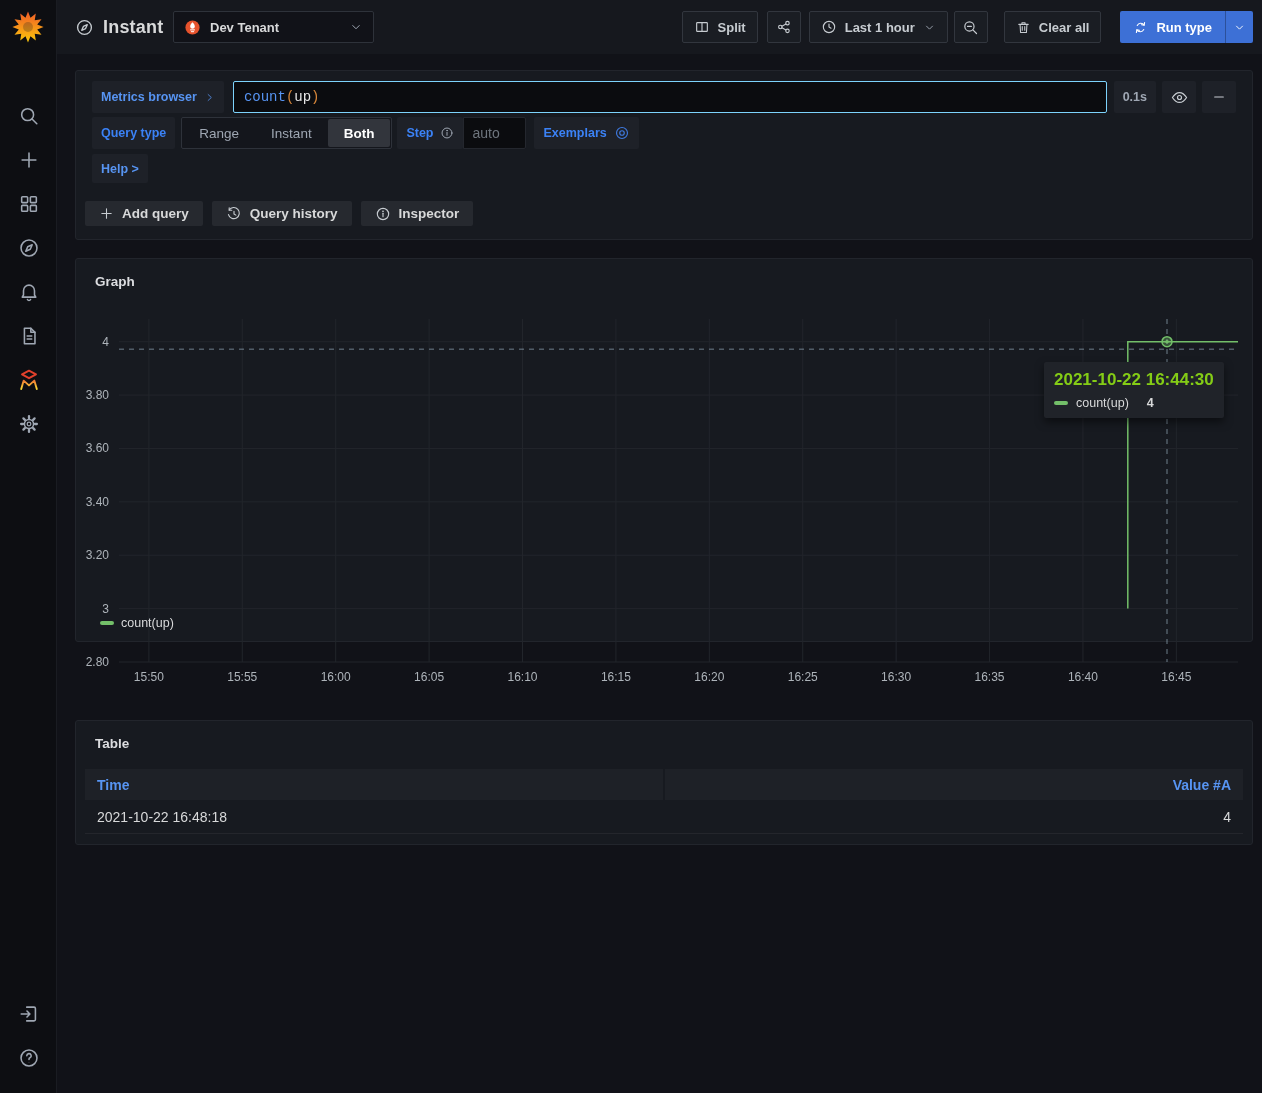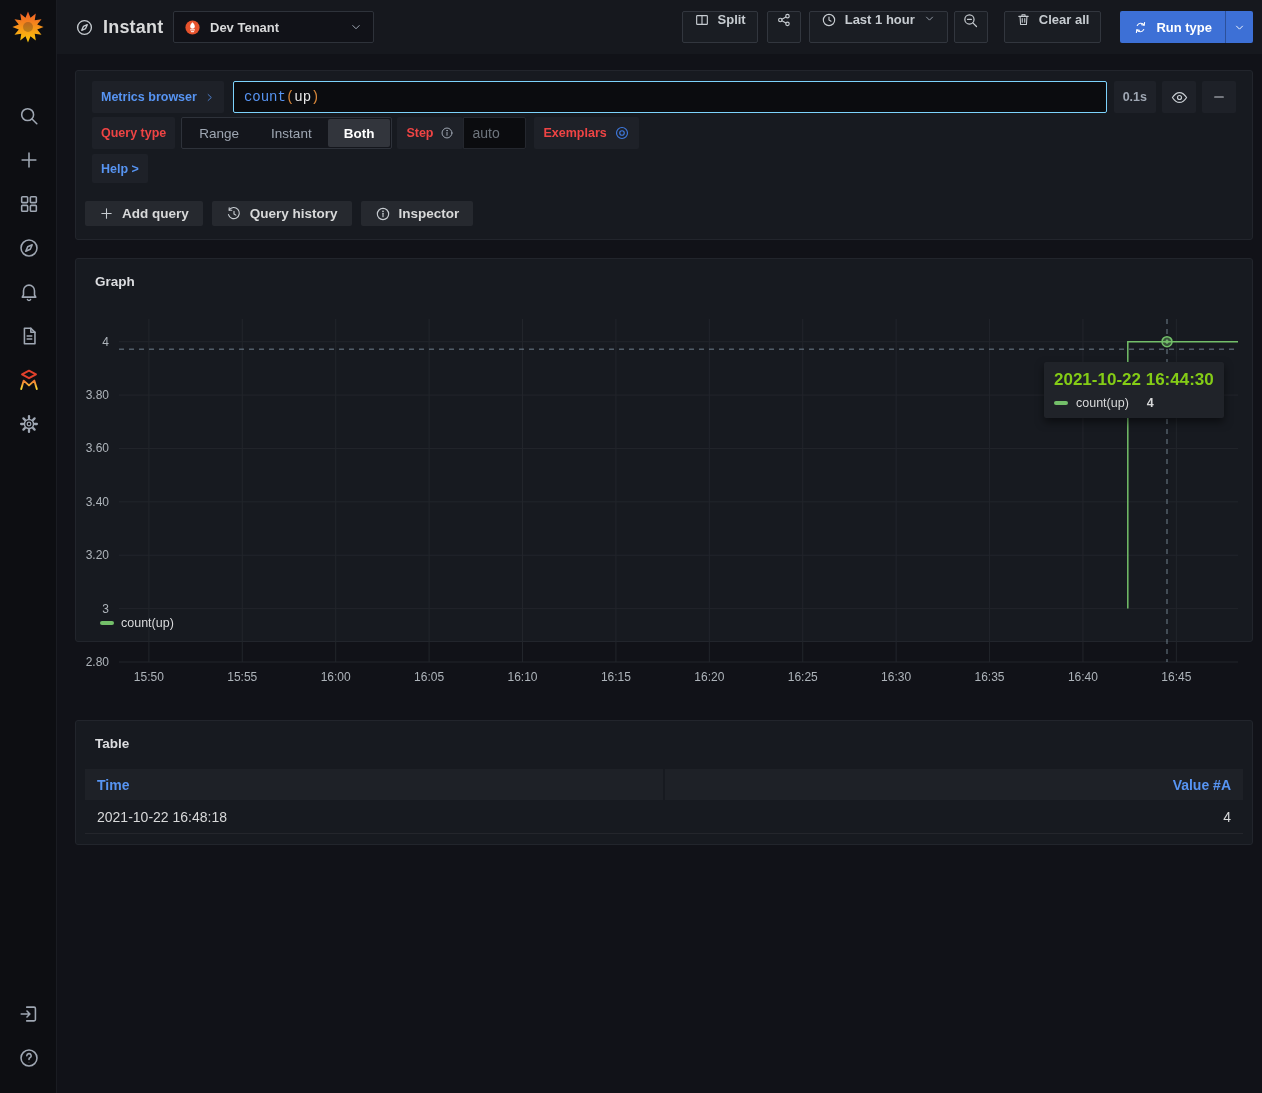--- a/index.html
+++ b/index.html
@@ -9,21 +9,21 @@
   
   .topbar { position:absolute; left:57px; top:0; right:0; height:54px; background:#16181e; }
   .explore-group { position:absolute; left:18px; top:0; height:54px; display:flex; align-items:center; gap:9px; }
   .explore-title { font-size:18px; font-weight:600; color:#d8d9da; letter-spacing:.2px; }
   .ds-picker { position:absolute; left:116px; top:11px; height:32px; width:201px;
                border:1px solid #2e323a; border-radius:2px; background:#111218;
                display:flex; align-items:center; padding:0 10px; gap:9px; cursor:pointer; }
   .ds-label { font-size:13px; font-weight:700; color:#d8d9da; flex:1; }
   .tb-right { position:absolute; right:9px; top:11px; display:flex; align-items:center; }
   .tb-btn { height:32px; background:#1a1d23; border:1px solid #32363e; border-radius:2px;
-            display:flex; align-items:flex-start; gap:8px; padding:0 11px; font-size:13px;
+            display:flex; align-items:center; gap:8px; padding:0 11px; font-size:13px;
             font-weight:600; color:#c7ccd1; cursor:pointer; }
   .tb-icon-btn { width:34px; padding:0; justify-content:center; }
   .run-query { height:32px; background:#3d70d6; border-radius:2px; display:flex; align-items:stretch;
                color:#fff; cursor:pointer; overflow:hidden; }
   .run-main { display:flex; align-items:center; gap:8px; padding:0 13px; font-size:13px; font-weight:700; }
   .run-caret { width:28px; display:flex; align-items:center; justify-content:center;
                border-left:1px solid rgba(0,0,0,.28); }
 
   
   .sidebar { position:absolute; left:0; top:0; width:57px; height:1093px; background:#0d0e12;
@@ -43,21 +43,21 @@
   
   .panel { position:absolute; background:#171a20; border:1px solid #22252c; border-radius:3px; }
   .query-panel { left:75px; top:70px; width:1178px; height:170px; padding:10px 16px; }
   .graph-panel { left:75px; top:258px; width:1178px; height:384px; }
   .table-panel { left:75px; top:720px; width:1178px; height:125px; }
   .panel-title { font-size:13.5px; font-weight:700; color:#dcdde0; }
 
   
   .qrow { display:flex; align-items:center; }
   .chip { height:32px; background:#1e2128; border-radius:2px; display:flex; align-items:center;
-          gap:7px; padding:0 9px; font-size:12.5px; font-weight:700; color:#ef4444; white-space:nowrap; }
+          gap:7px; padding:0 9px; font-size:12.5px; font-weight:700; color:#3b82f6; white-space:nowrap; }
   .chip.link { color:#5794f2; cursor:pointer; }
   .query-field { flex:1; height:32px; margin-left:9px; background:#0b0c0f; border:1px solid #7dd3fc;
                  border-radius:2px; display:flex; align-items:center; padding:0 10px;
                  font-family:"Liberation Mono","DejaVu Sans Mono",monospace; font-size:14px; cursor:text; }
   .tok-fn { color:#5794f2; }
   .tok-paren { color:#d6863a; }
   .tok-arg { color:#e8e8e8; }
   .stat-chip { margin-left:7px; font-weight:700; color:#9fa7b3; }
   .sq-btn { width:34px; height:32px; margin-left:6px; background:#1e2128; border-radius:2px;
             display:flex; align-items:center; justify-content:center; cursor:pointer; }

